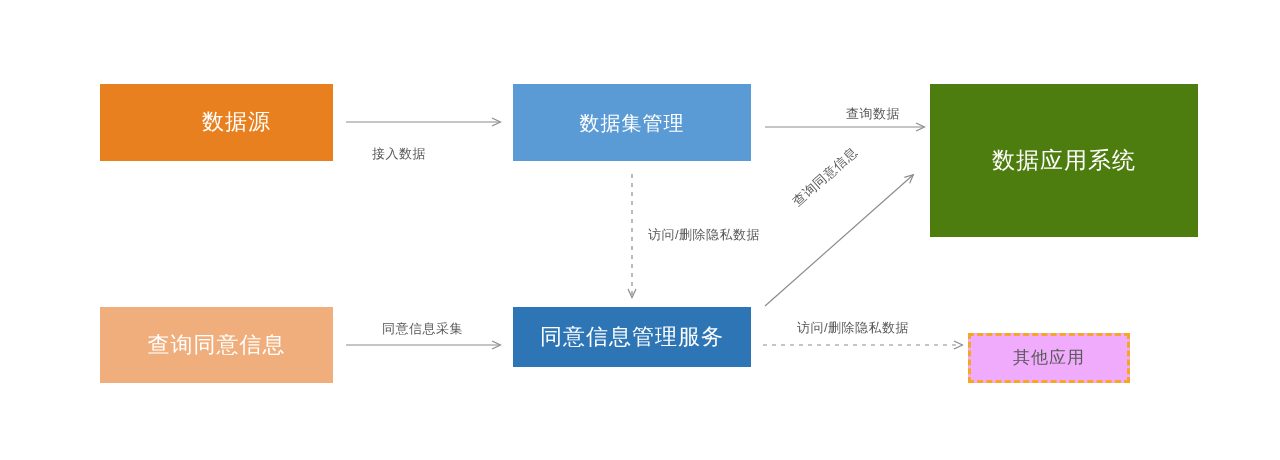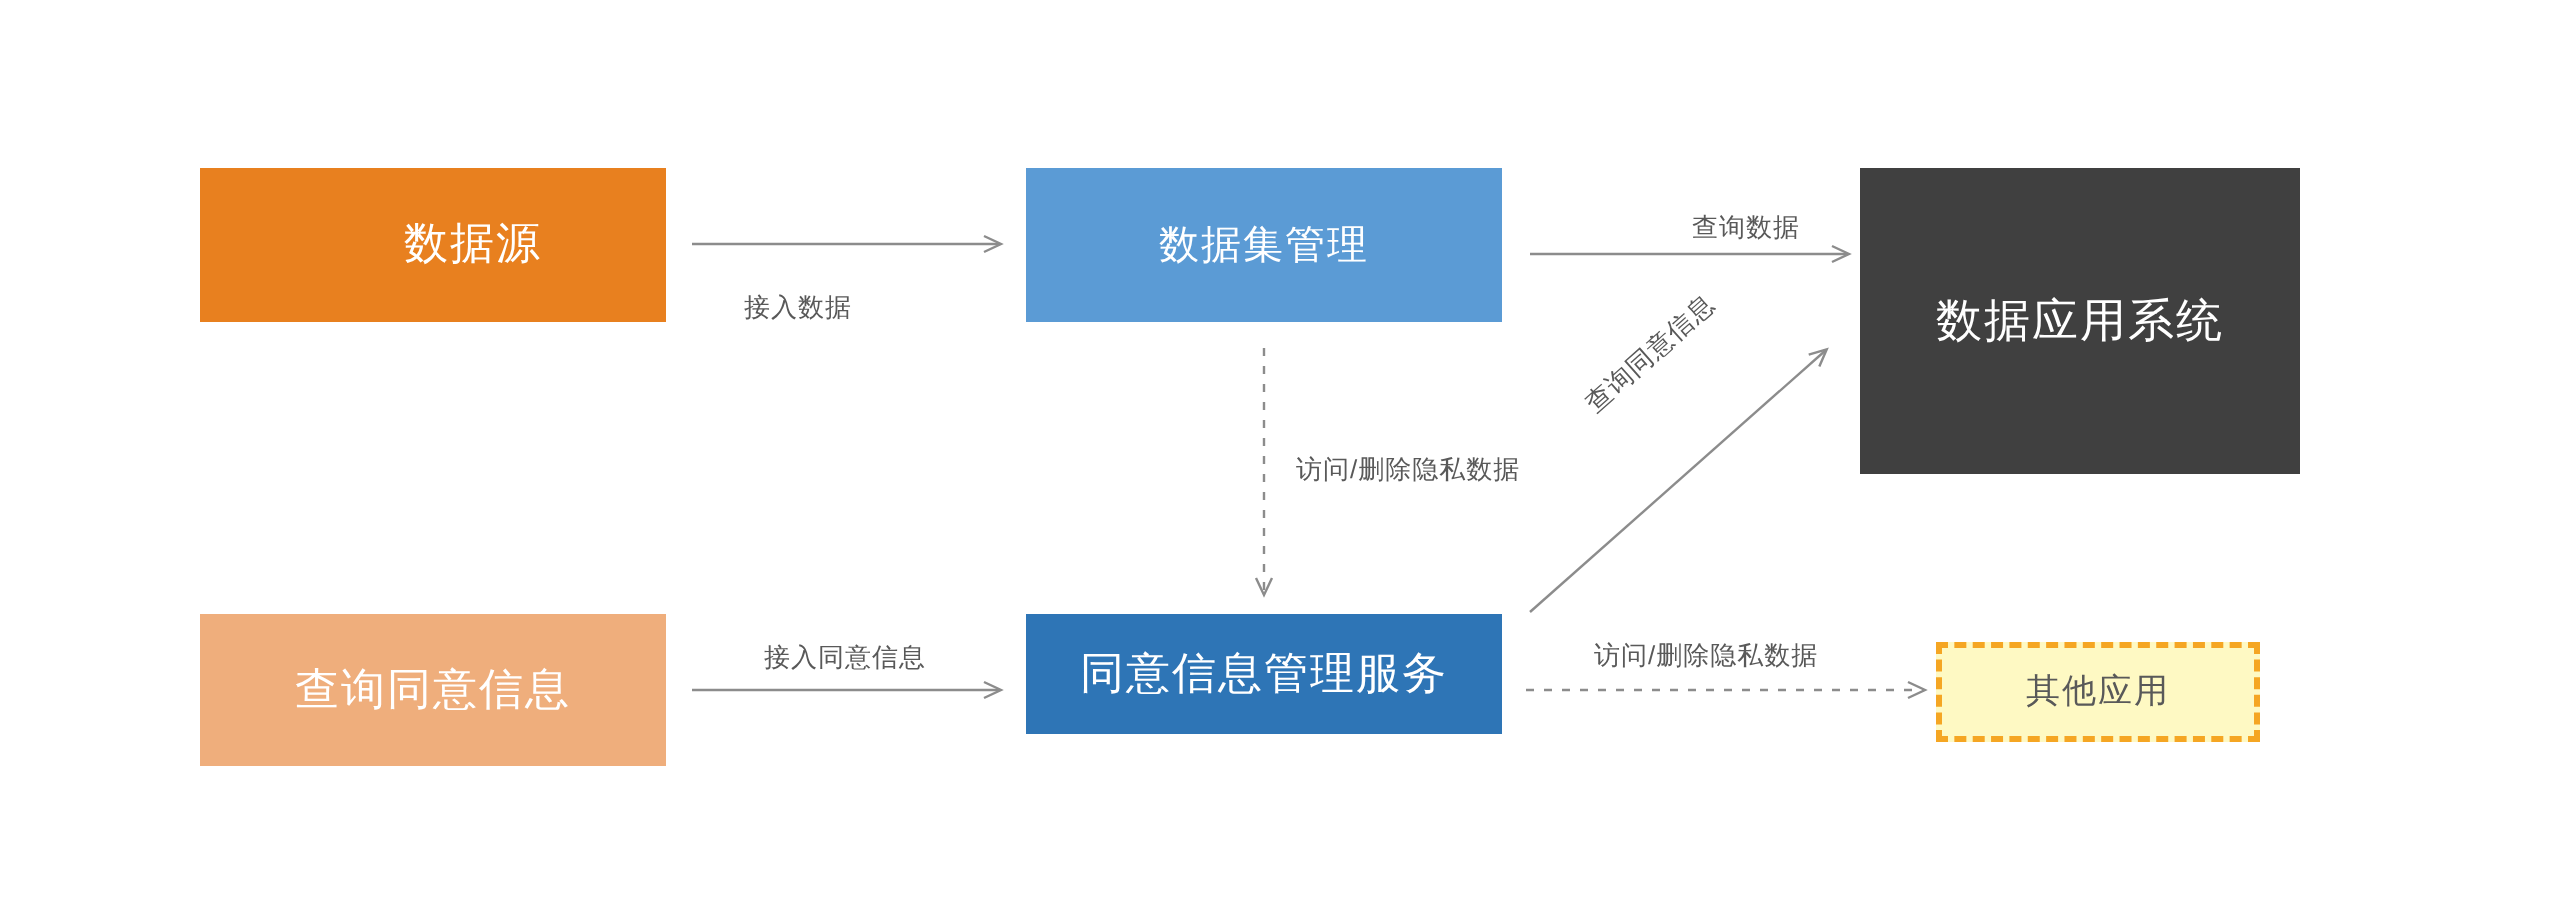--- a/index.html
+++ b/index.html
@@ -40,40 +40,40 @@
     font-size: 22px;
     padding-left: 40px;
   }
   #node-dataset-mgmt {
     left: 513px; top: 84px; width: 238px; height: 77px;
     background: #5b9bd5;
     color: #ffffff;
     font-size: 20px;
   }
   #node-data-app-system {
-    left: 930px; top: 84px; width: 220px; height: 153px;
-    background: #404040;
+    left: 930px; top: 84px; width: 268px; height: 153px;
+    background: #4d7c0f;
     color: #ffffff;
     font-size: 23px;
   }
   #node-consent-collect {
     left: 100px; top: 307px; width: 233px; height: 76px;
     background: #efae7c;
     color: #ffffff;
     font-size: 22px;
   }
   #node-consent-service {
     left: 513px; top: 307px; width: 238px; height: 60px;
     background: #2e75b6;
     color: #ffffff;
     font-size: 22px;
   }
   #node-other-app {
-    left: 968px; top: 321px; width: 162px; height: 50px;
-    background: #fef9c3;
+    left: 968px; top: 333px; width: 162px; height: 50px;
+    background: #f0abfc;
     border: 3px dashed #f5a623;
     color: #595959;
     font-size: 17px;
   }
 
   
   .edge-label {
     position: absolute;
     color: #595959;
     font-size: 13px;
@@ -149,19 +149,19 @@
   <div class="node" id="node-other-app">
     <span class="node-label">其他应用</span>
   </div>
 
   <span class="edge-label" id="label-ingest-data">接入数据</span>
 
   <span class="edge-label" id="label-query-data">查询数据</span>
 
   <span class="edge-label" id="label-access-delete-mid">访问/删除隐私数据</span>
 
-  <span class="edge-label" id="label-ingest-consent">接入同意信息</span>
+  <span class="edge-label" id="label-ingest-consent">同意信息采集</span>
 
   <span class="edge-label" id="label-query-consent">查询同意信息</span>
 
   <span class="edge-label" id="label-access-delete-bottom">访问/删除隐私数据</span>
 
 </div>
 
 </body></html>

